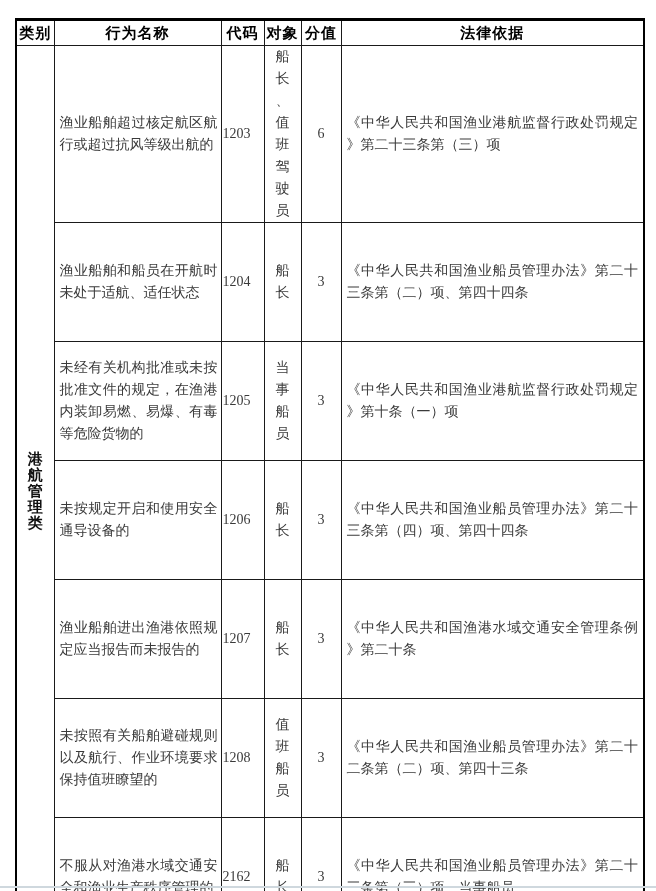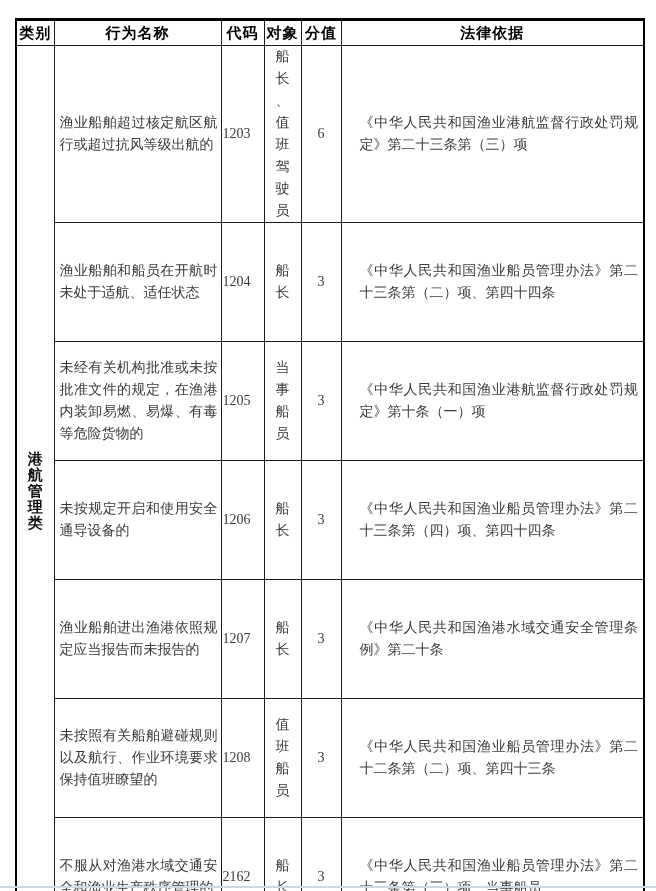--- a/index.html
+++ b/index.html
@@ -77,21 +77,21 @@
   td.c-target {
     text-align: center;
     line-break: anywhere;
     padding: 0 8px;
   }
   td.c-points { text-align: center; }
   td.c-basis {
     text-align: justify;
     text-align-last: left;
     line-break: anywhere;
-    padding: 2px 5px 2px 18px;
+    padding: 2px 5px 2px 5px;
   }
   .bottom-edge {
     position: absolute;
     left: 0;
     top: 886px;
     width: 656px;
     height: 2px;
     background: #cfd8de;
   }
 </style>

